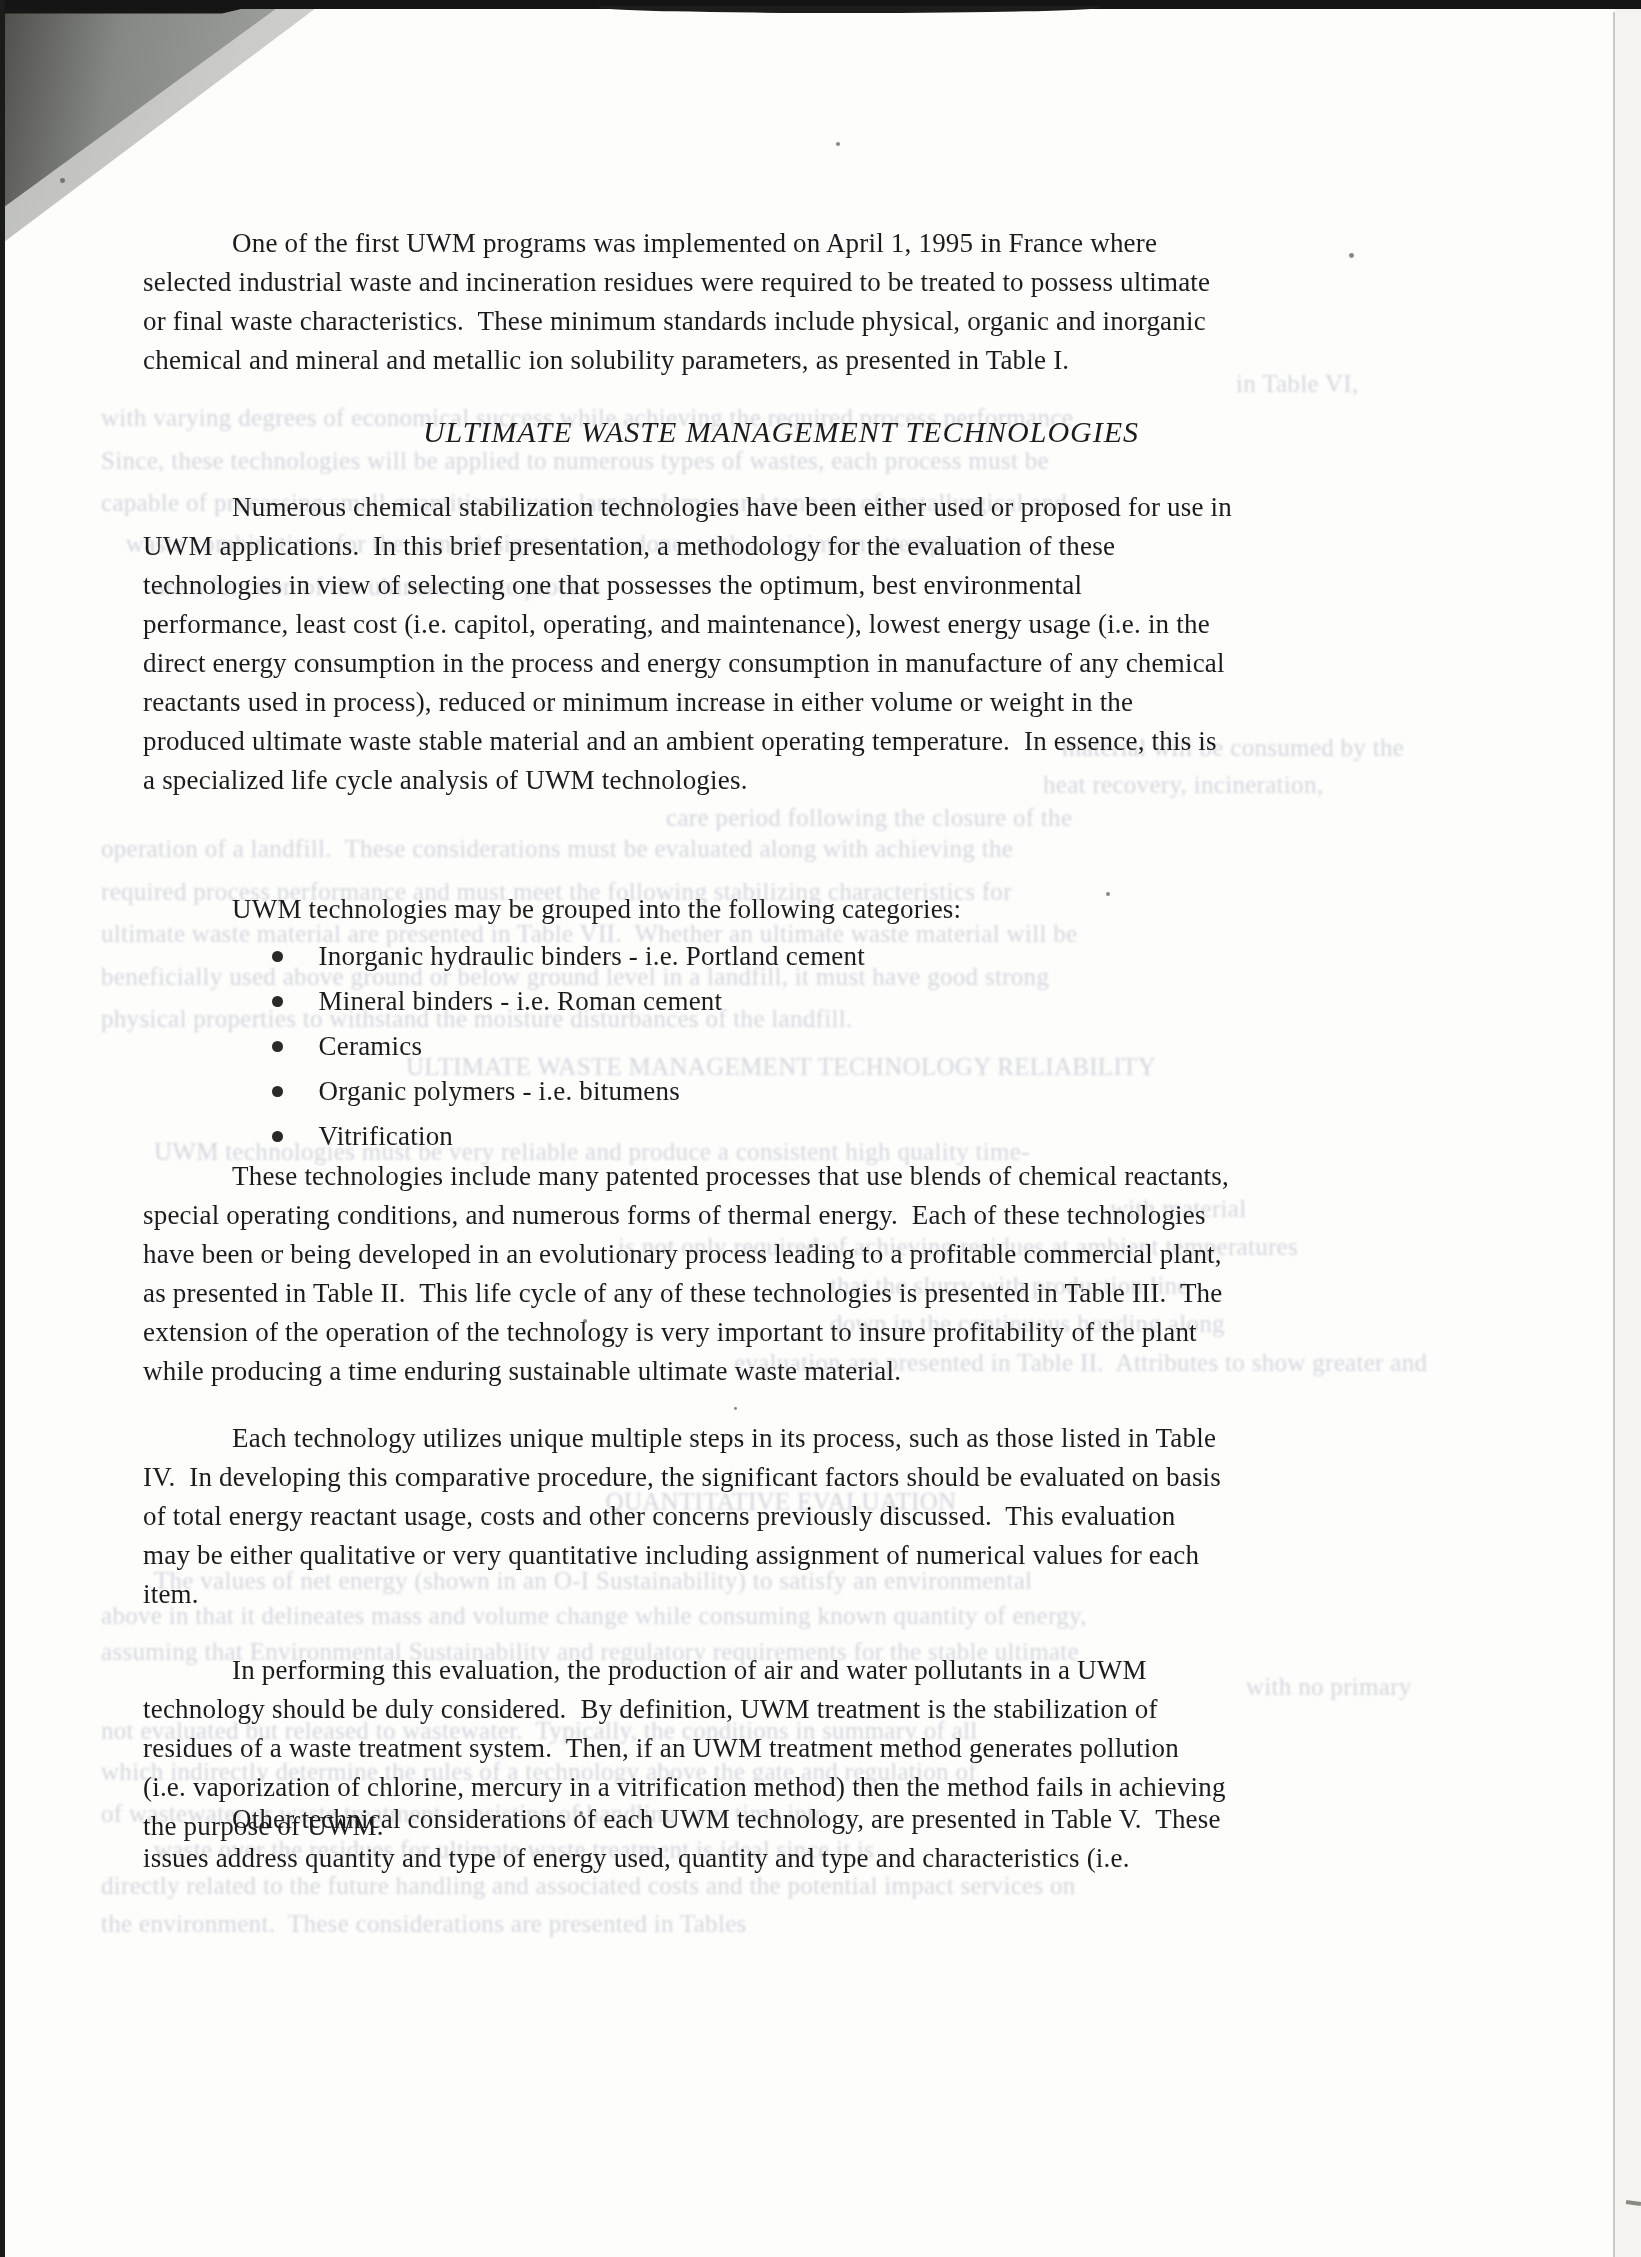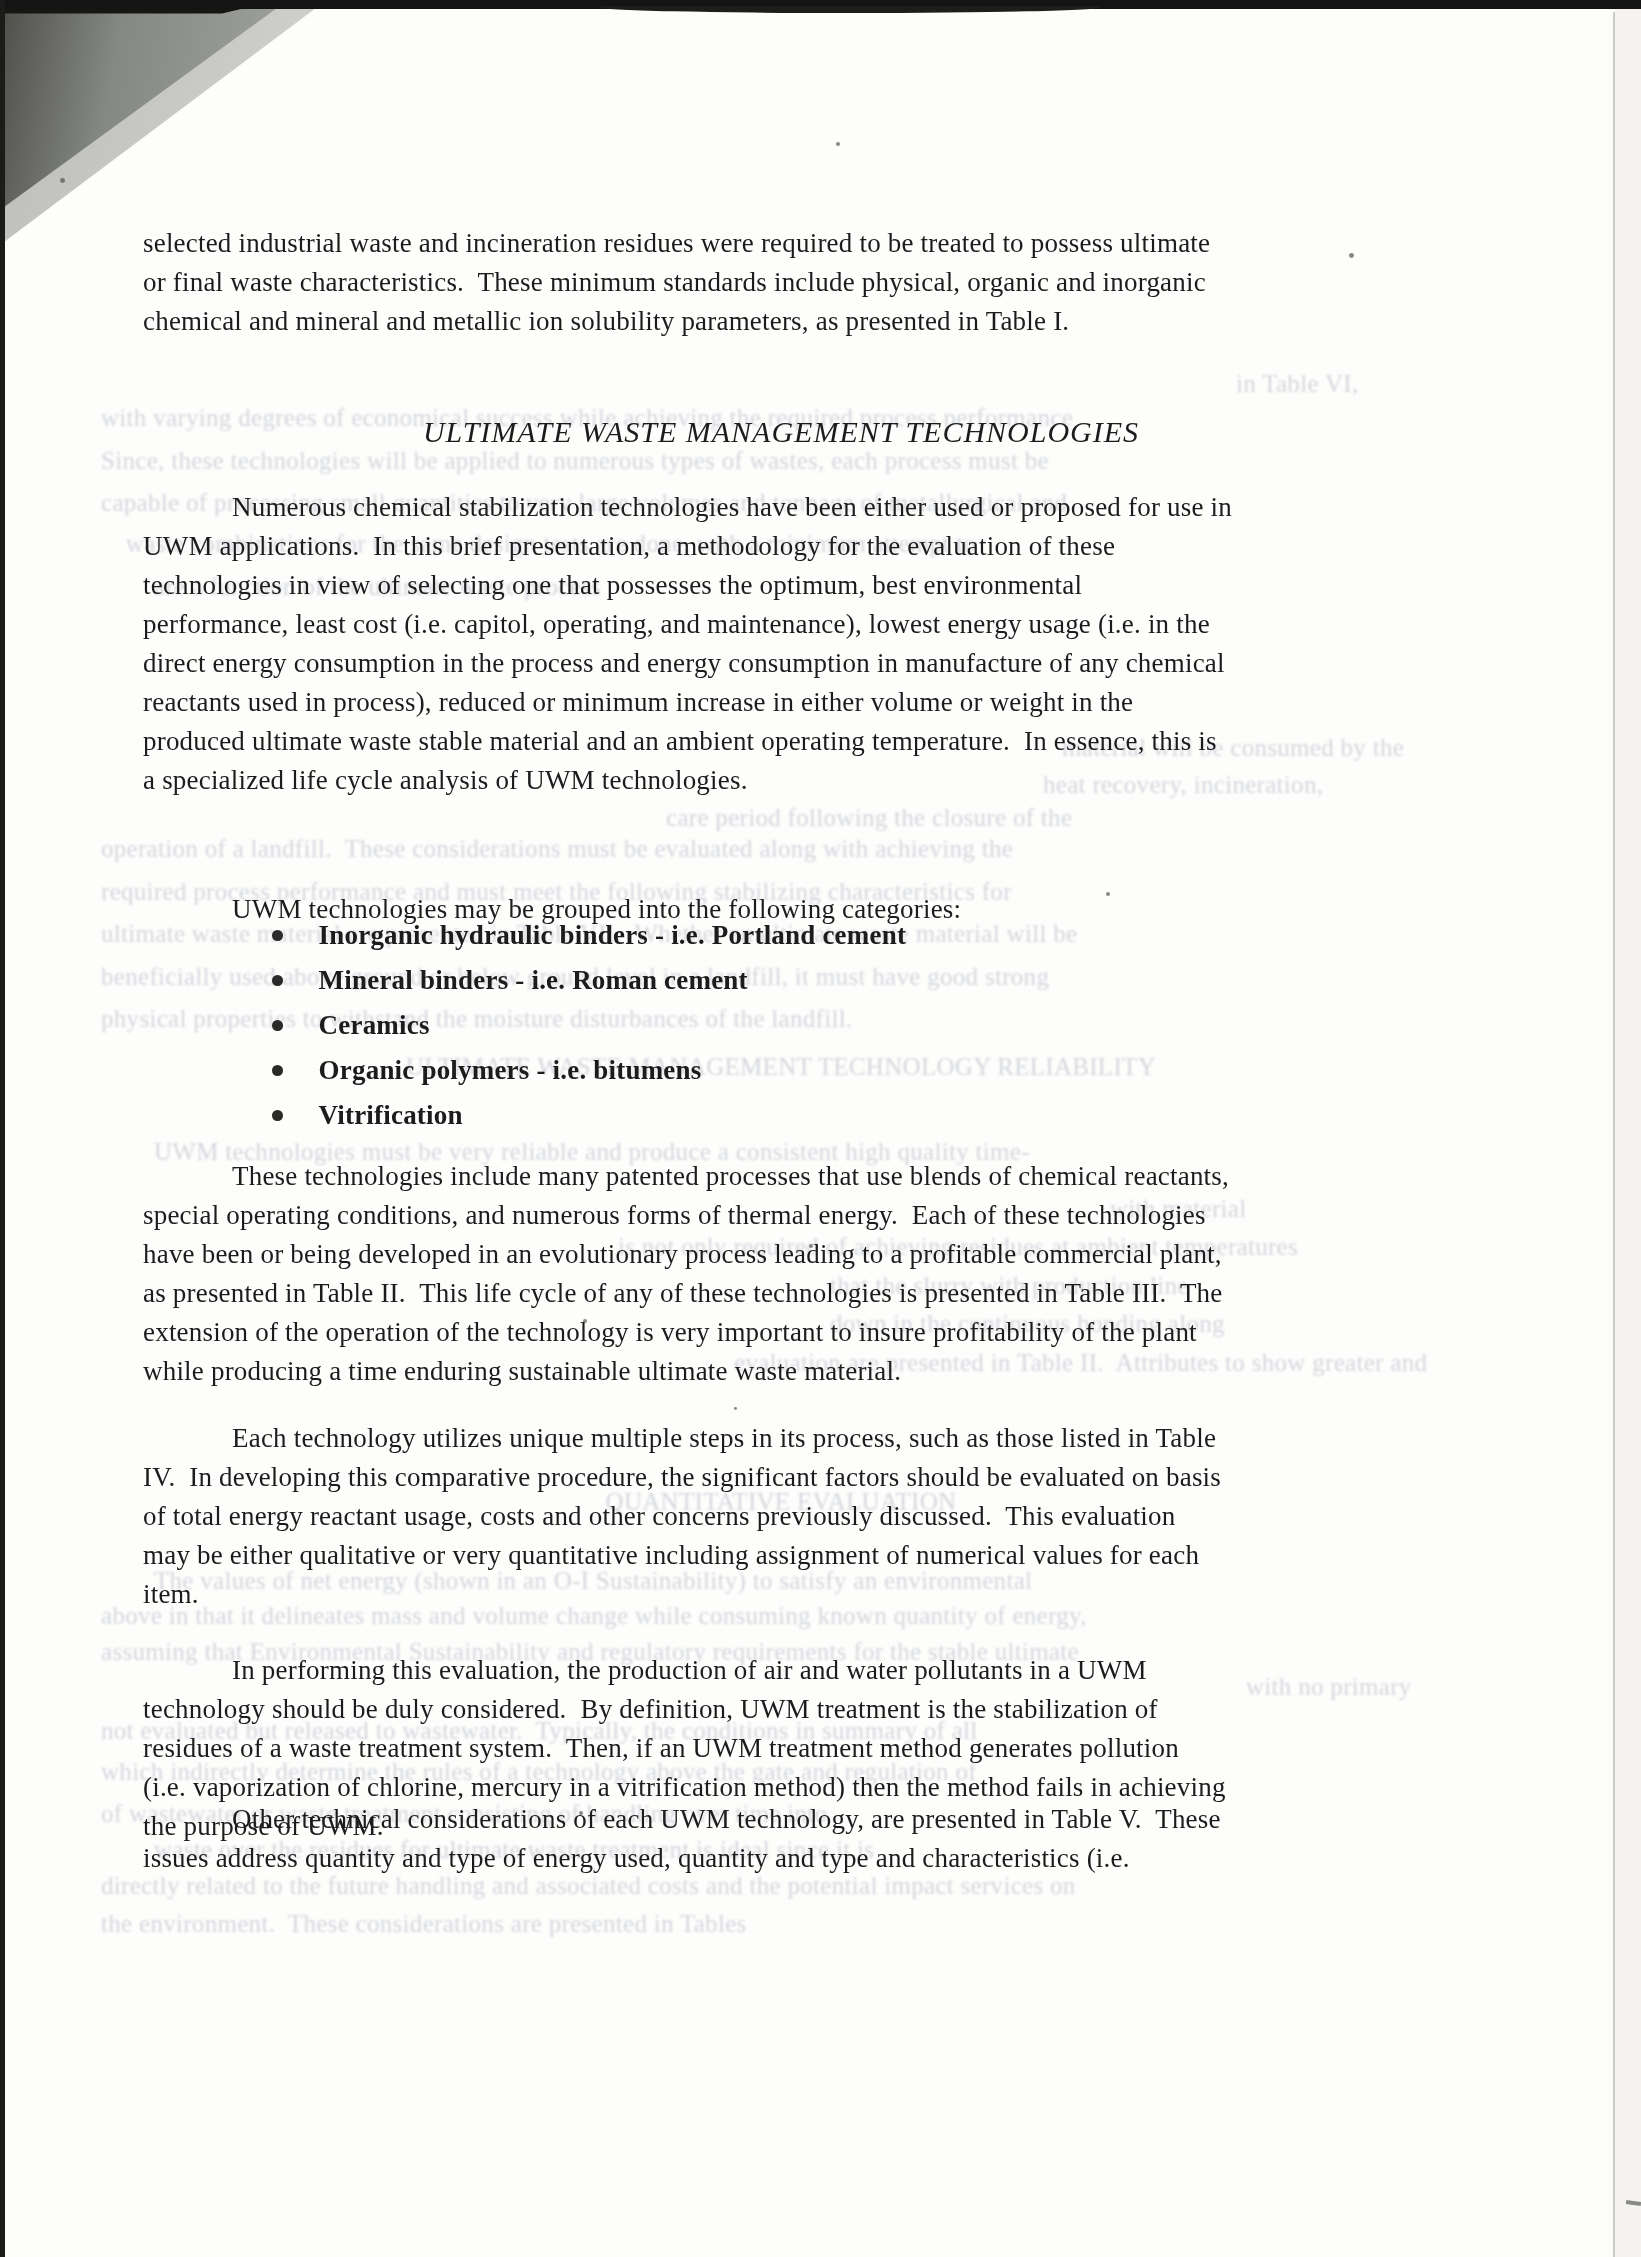--- a/index.html
+++ b/index.html
@@ -85,21 +85,21 @@
       <div class="ghost" style="top: 1714px; left: 101px;">not evaluated but released to wastewater.  Typically, the conditions in summary of all</div>
       <div class="ghost" style="top: 1755px; left: 101px;">which indirectly determine the rules of a technology above the gate and regulation of</div>
       <div class="ghost" style="top: 1797px; left: 101px;">of wastewater or waste treatment consisting of handling over time into</div>
       <div class="ghost" style="top: 1833px; left: 154px;">waste over the residues for ultimate waste treatment is ideal since it is</div>
       <div class="ghost" style="top: 1869px; left: 101px;">directly related to the future handling and associated costs and the potential impact services on</div>
       <div class="ghost" style="top: 1907px; left: 101px;">the environment.  These considerations are presented in Tables</div>
     </div>
 
   <div id="text-flow">
     <h1 class="heading">ULTIMATE WASTE MANAGEMENT TECHNOLOGIES</h1>
-    <ul id="bullet-list" style="top: 913px; font-weight: bold;">
+    <ul id="bullet-list" style="top: 934px;">
         <li>
           <span class="dot"></span>
           <span class="bullet-txt">Inorganic hydraulic binders - i.e. Portland cement</span>
         </li>
         <li>
           <span class="dot"></span>
           <span class="bullet-txt">Mineral binders - i.e. Roman cement</span>
         </li>
         <li>
           <span class="dot"></span>
@@ -108,20 +108,21 @@
         <li>
           <span class="dot"></span>
           <span class="bullet-txt">Organic polymers - i.e. bitumens</span>
         </li>
         <li>
           <span class="dot"></span>
           <span class="bullet-txt">Vitrification</span>
         </li>
       </ul>
   <div class="para" style="top: 224px;">
+        <div class="line first">One of the first UWM programs was implemented on April 1, 1995 in France where</div>
         <div class="line">selected industrial waste and incineration residues were required to be treated to possess ultimate</div>
         <div class="line">or final waste characteristics.  These minimum standards include physical, organic and inorganic</div>
         <div class="line">chemical and mineral and metallic ion solubility parameters, as presented in Table I.</div>
       </div>
       <div class="para" style="top: 488px;">
         <div class="line first">Numerous chemical stabilization technologies have been either used or proposed for use in</div>
         <div class="line">UWM applications.  In this brief presentation, a methodology for the evaluation of these</div>
         <div class="line">technologies in view of selecting one that possesses the optimum, best environmental</div>
         <div class="line">performance, least cost (i.e. capitol, operating, and maintenance), lowest energy usage (i.e. in the</div>
         <div class="line">direct energy consumption in the process and energy consumption in manufacture of any chemical</div>

